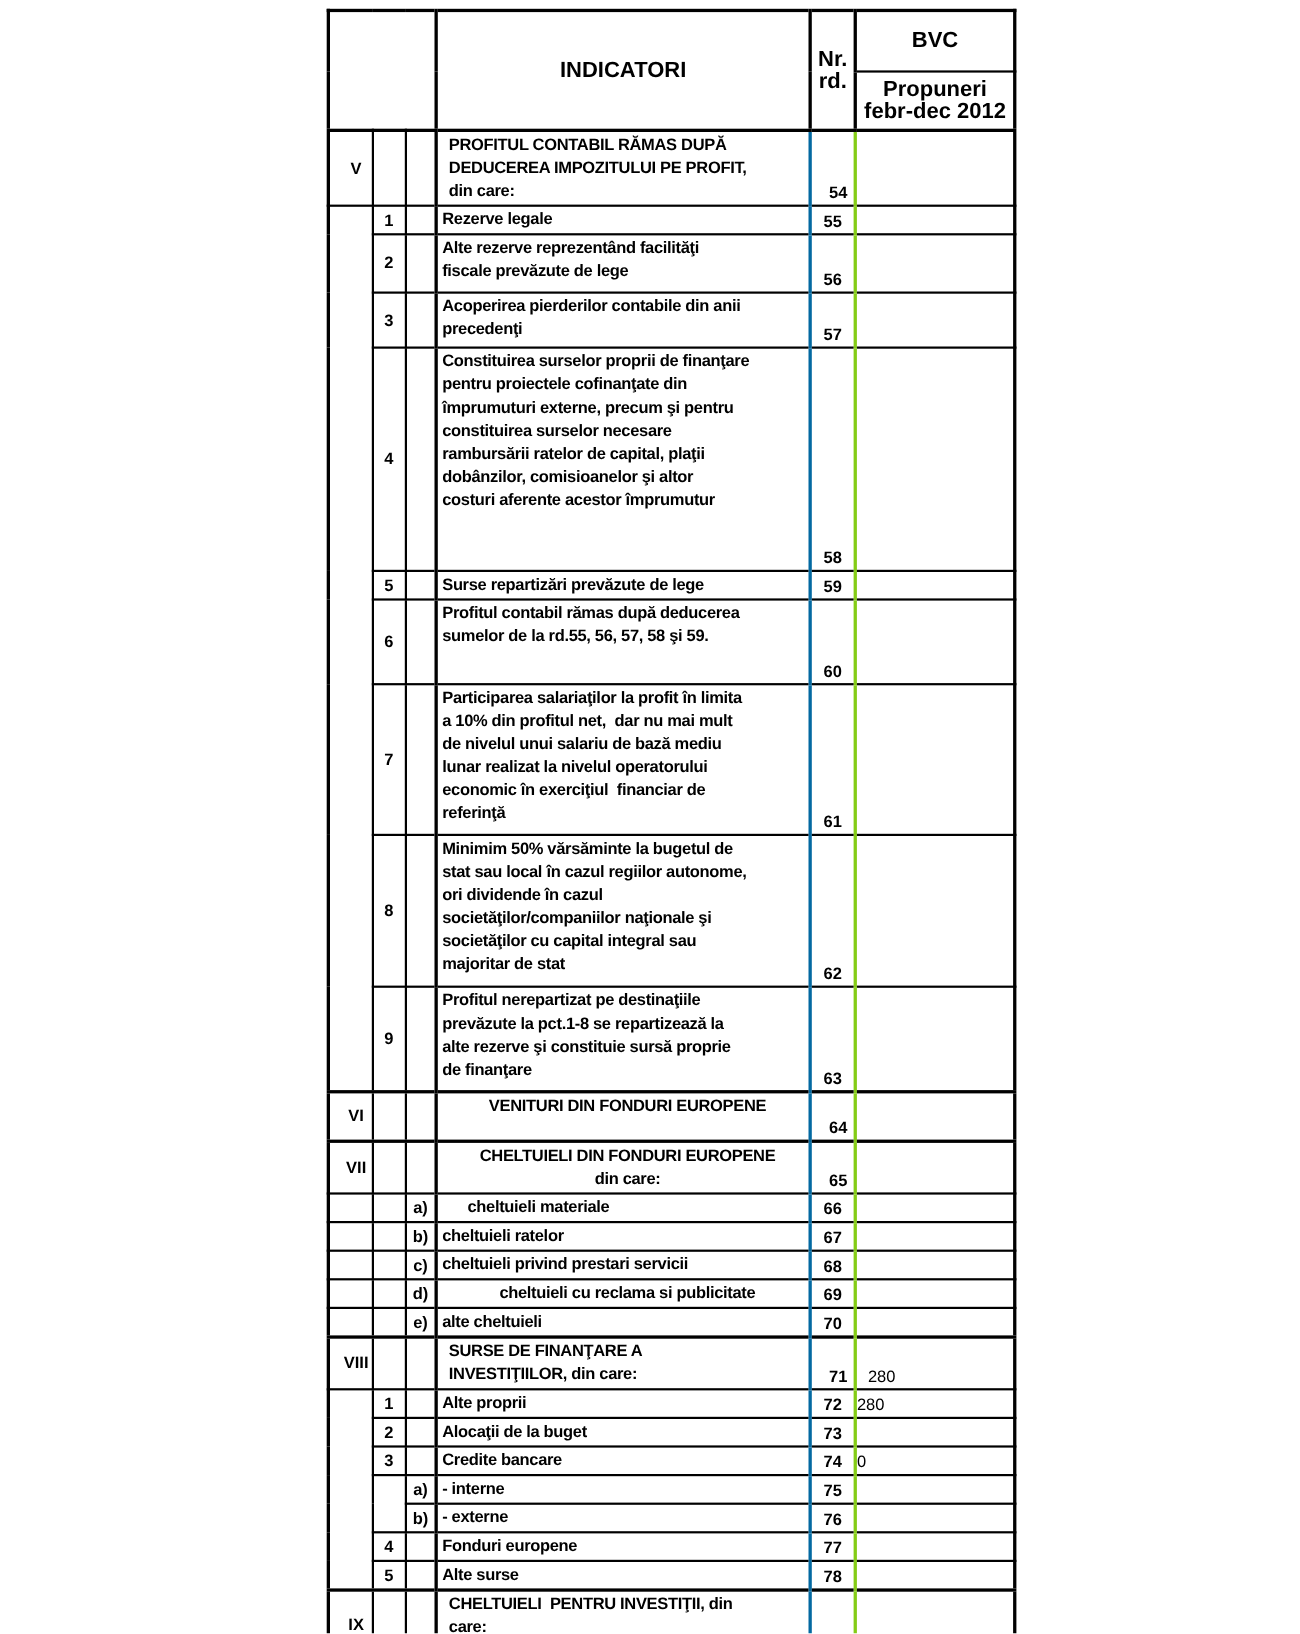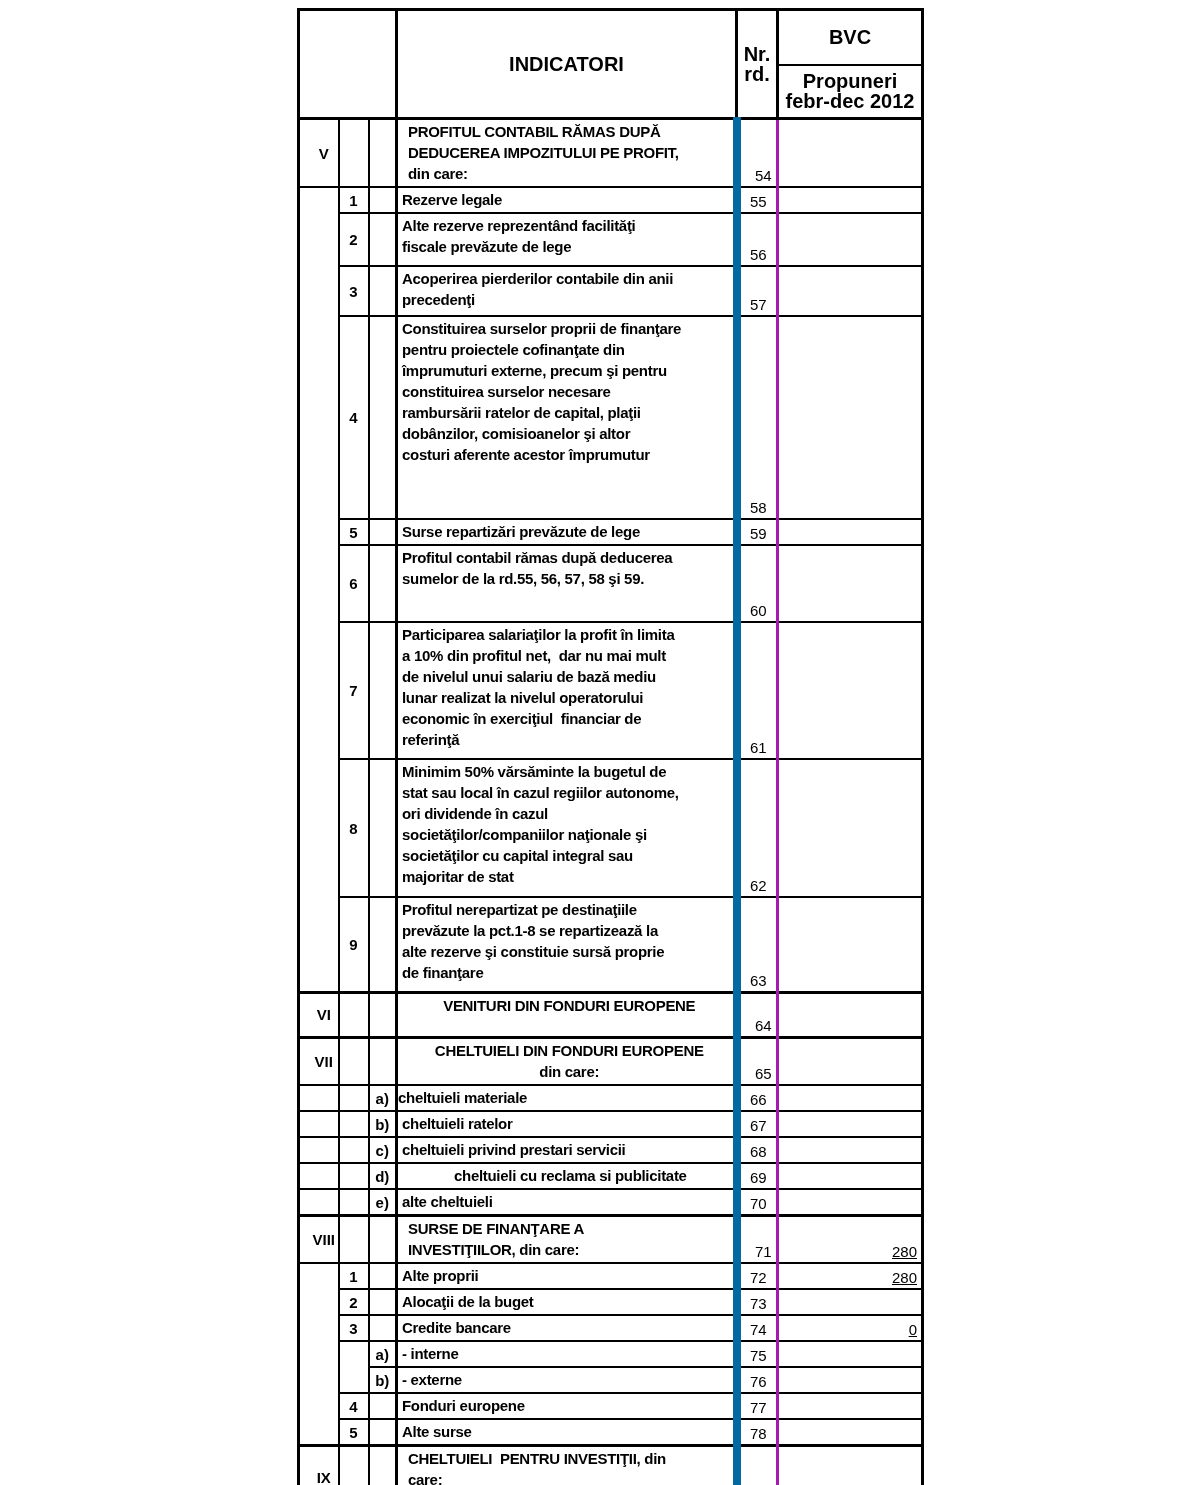--- a/index.html
+++ b/index.html
@@ -22,28 +22,28 @@
     font-weight:bold;font-size:15px;text-align:center;vertical-align:middle;
   }
   td.ind{
     font-weight:bold;font-size:15px;line-height:21px;letter-spacing:-0.3px;
     vertical-align:top;text-align:left;
     padding:1px 2px 2px 4px;white-space:pre-wrap;
     border-left:3px solid #000;
   }
   td.ind.center{text-align:center;}
   td.nr{
-    font-weight:normal;font-size:15px;
+    font-weight:bold;font-size:15px;
     vertical-align:bottom;text-align:center;
-    padding:0 0 2px 0;border-left:8px solid #0369a1;
+    padding:0 0 2px 0;border-left:3px solid #0369a1;
   }
   td.val{
     font-weight:normal;font-size:15px;
-    vertical-align:bottom;text-align:right;
-    padding:0 4px 2px 0;border-left:3px solid #a21caf;text-decoration:underline;
+    vertical-align:bottom;
+    padding:0 4px 2px 0;border-left:3px solid #84cc16;
   }
   tr.section > td{border-top:3px solid #000;padding-left:10px;}
 </style>
 </head>
 <body>
 
 <div class="page">
   <table class="bvc">
     <colgroup>
       <col style="width:40px">
@@ -177,21 +177,21 @@
           <td class="letter"></td>
           <td class="ind center">CHELTUIELI DIN FONDURI EUROPENE
 din care:</td>
           <td class="nr">65</td>
           <td class="val"></td>
         </tr>
         <tr style="height: 22px;">
           <td class="roman"></td>
           <td class="num"></td>
           <td class="letter">a)</td>
-          <td class="ind" style="padding-left: 0;">cheltuieli materiale</td>
+          <td class="ind" style="padding-left: 27px;">cheltuieli materiale</td>
           <td class="nr">66</td>
           <td class="val"></td>
         </tr>
         <tr style="height: 25px;">
           <td class="roman"></td>
           <td class="num"></td>
           <td class="letter">b)</td>
           <td class="ind">cheltuieli ratelor</td>
           <td class="nr">67</td>
           <td class="val"></td>

